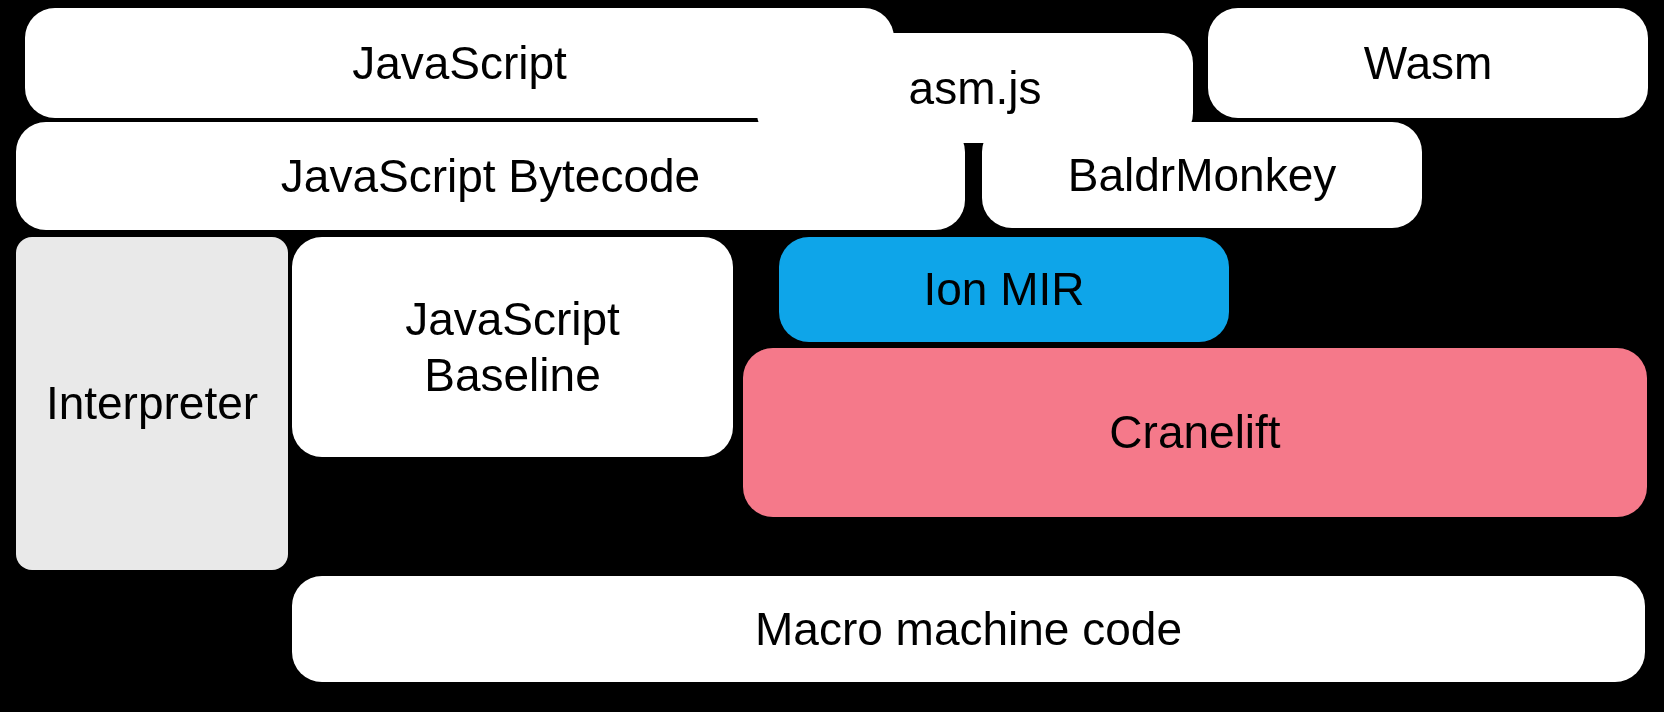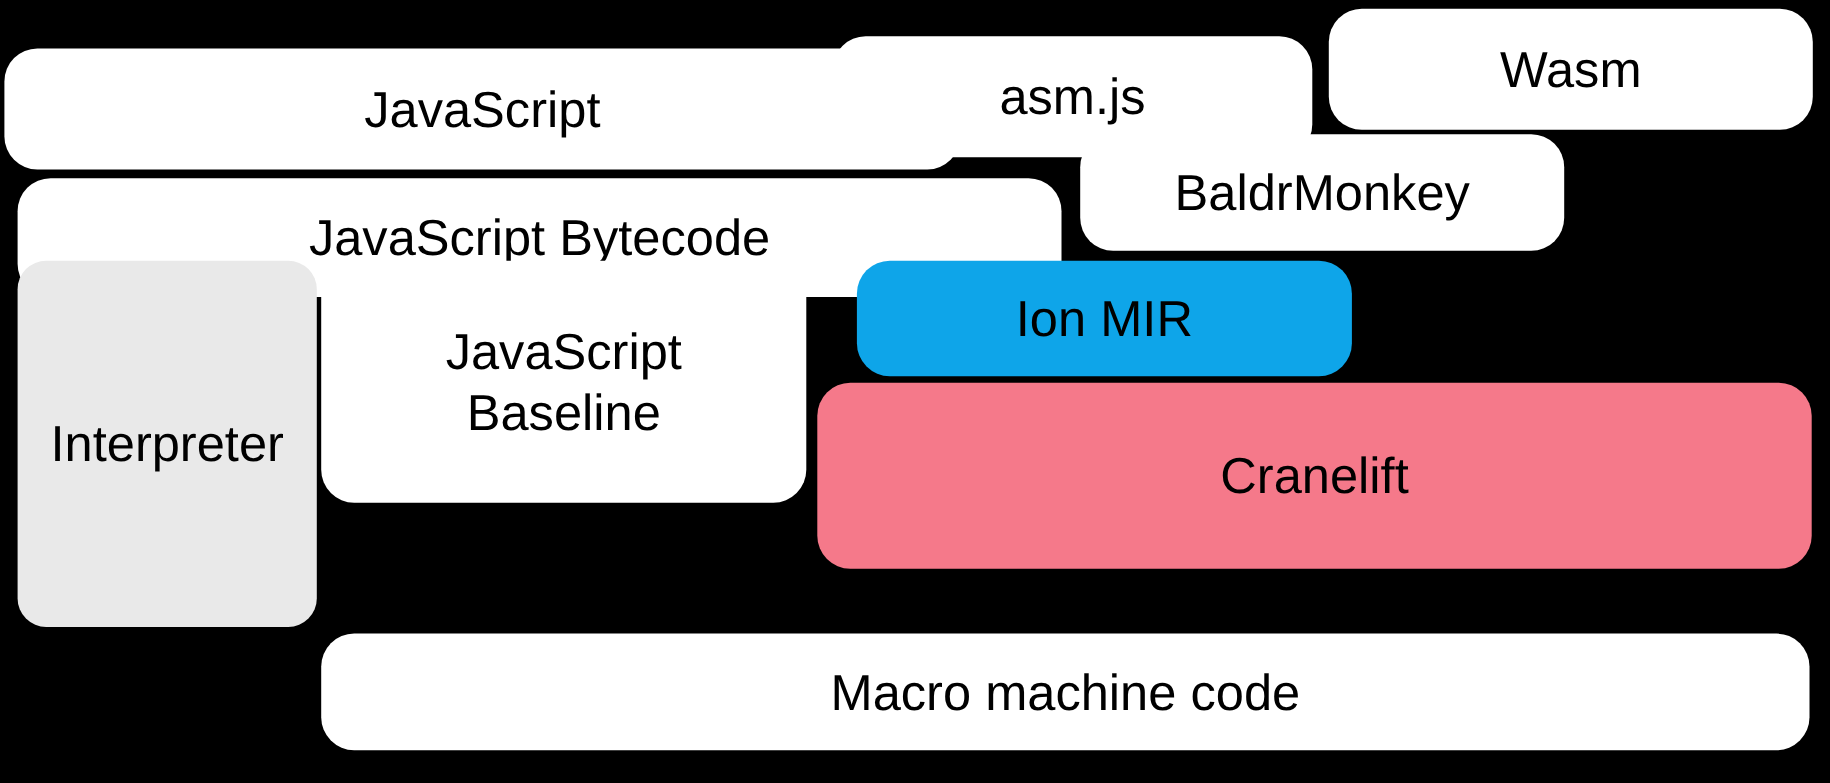--- a/index.html
+++ b/index.html
@@ -21,28 +21,28 @@
     color: #000;
     display: flex;
     align-items: center;
     justify-content: center;
     text-align: center;
     font-size: 46px;
     line-height: 1.22;
     box-sizing: border-box;
   }
   
-  .b-javascript          { left: 4px;   top: 8px;   width: 869px;  height: 110px; margin-top: 36px; }
+  .b-javascript          { left: 25px;   top: 8px;   width: 869px;  height: 110px; }
   .b-asmjs               { left: 757px;  top: 8px;   width: 436px;  height: 110px; margin-top: 25px; }
   .b-wasm                { left: 1208px; top: 8px;   width: 440px;  height: 110px; }
   
-  .b-javascript-bytecode { left: 16px;   top: 122px; width: 949px;  height: 108px; margin-top: 40px; }
+  .b-javascript-bytecode { left: 16px;   top: 122px; width: 949px;  height: 108px; }
   .b-baldrmonkey         { left: 982px;  top: 122px; width: 440px;  height: 106px; }
   
-  .b-interpreter         { left: 16px;   top: 237px; width: 272px;  height: 333px; border-radius: 26px; }
+  .b-interpreter         { left: 16px;   top: 237px; width: 272px;  height: 333px; border-radius: 16px; }
   .b-javascript-baseline { left: 292px;  top: 237px; width: 441px;  height: 220px; padding: 0 55px; }
   .b-ion-mir             { left: 743px;  top: 237px; width: 450px;  height: 105px; }
   .b-cranelift           { left: 743px;  top: 348px; width: 904px;  height: 169px; }
   .b-macro-assembler     { left: 292px;  top: 463px; width: 441px;  height: 108px; }
   
   .b-native-machine-code { left: 292px;  top: 576px; width: 1353px; height: 106px; }
 </style>
 </head>
 <body>
 

